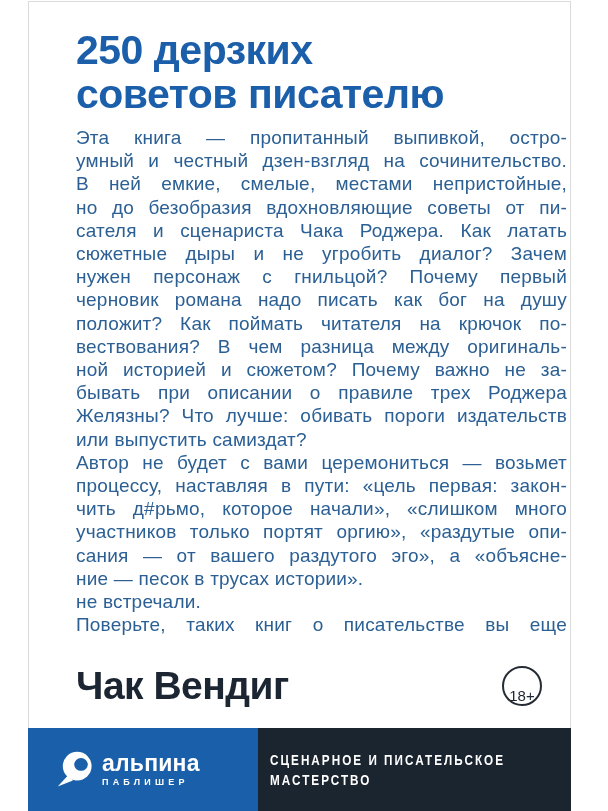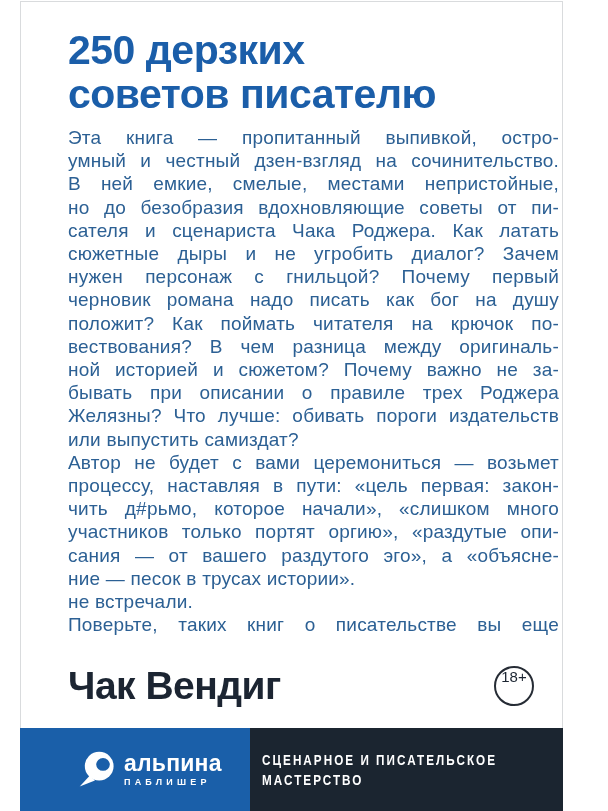--- a/index.html
+++ b/index.html
@@ -11,21 +11,21 @@
     --border_gray:#d9dbdd;
     --white:#ffffff;
   }
   *{margin:0;padding:0;box-sizing:border-box;}
   html,body{background:#ffffff;}
   body{
     width:608px;height:811px;position:relative;overflow:hidden;
     font-family:"Liberation Sans",sans-serif;
   }
   .cover{
-    position:absolute;left:20px;top:1px;width:543px;height:810px;
+    position:absolute;left:28px;top:1px;width:543px;height:810px;
     background:#ffffff;
     border:1px solid var(--border_gray);
     border-bottom:none;
   }
   .title{
     position:absolute;top:26px;left:47px;right:26px;
     color:var(--title_blue);
     font-size:41px;font-weight:bold;line-height:44px;letter-spacing:-0.5px;
   }
   .body-text{
@@ -42,30 +42,30 @@
     position:absolute;top:660px;left:47px;right:28px;height:48px;
     display:flex;justify-content:space-between;align-items:center;
   }
   .author{
     color:var(--dark_navy);
     font-size:39px;font-weight:bold;letter-spacing:-0.5px;
   }
   .age-badge{
     width:40px;height:40px;border-radius:50%;
     border:2px solid #262c35;
-    display:flex;align-items:flex-start;justify-content:center;
+    display:flex;align-items:flex-end;justify-content:center;
     color:var(--dark_navy);font-size:15px;letter-spacing:0;
   }
   .bottom-bar{
     position:absolute;left:-1px;right:-1px;bottom:0;height:83px;
     display:flex;
   }
   .bar-blue{
     width:286px;background:var(--bar_blue);
-    display:flex;align-items:center;padding-left:58px;
+    display:flex;align-items:center;padding-left:28px;
   }
   .bar-dark{
     flex:1;background:var(--bar_dark);
     display:flex;flex-direction:column;justify-content:center;
     padding-left:12px;
   }
   .logo{display:flex;align-items:center;gap:7px;}
   .logo-icon{width:39px;height:43px;flex:0 0 auto;}
   .logo-text{display:flex;flex-direction:column;}
   .logo-name{

